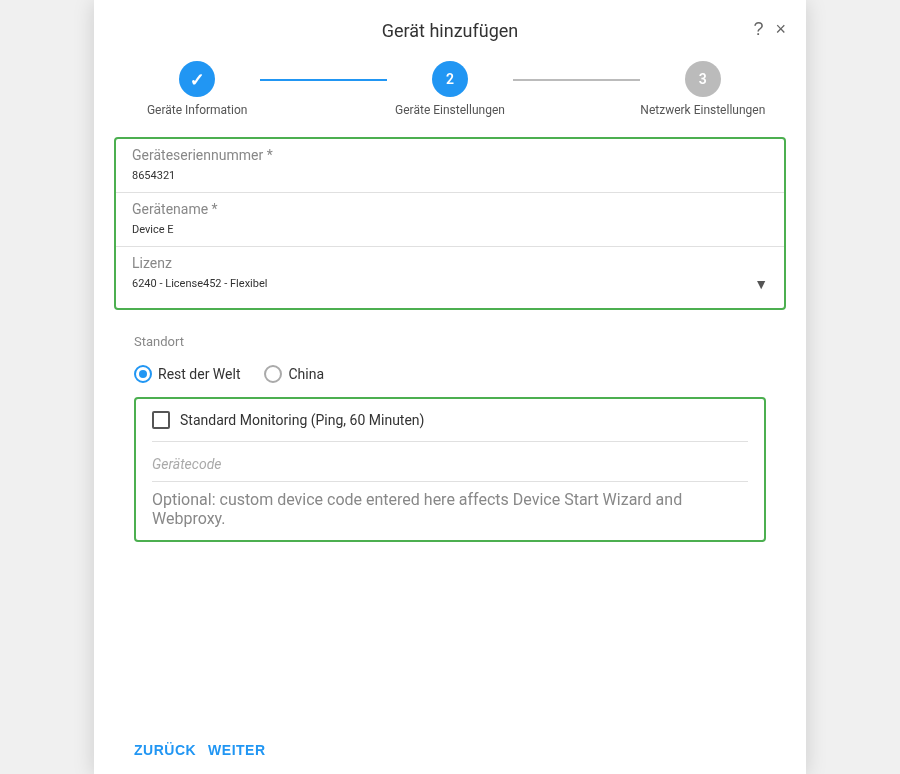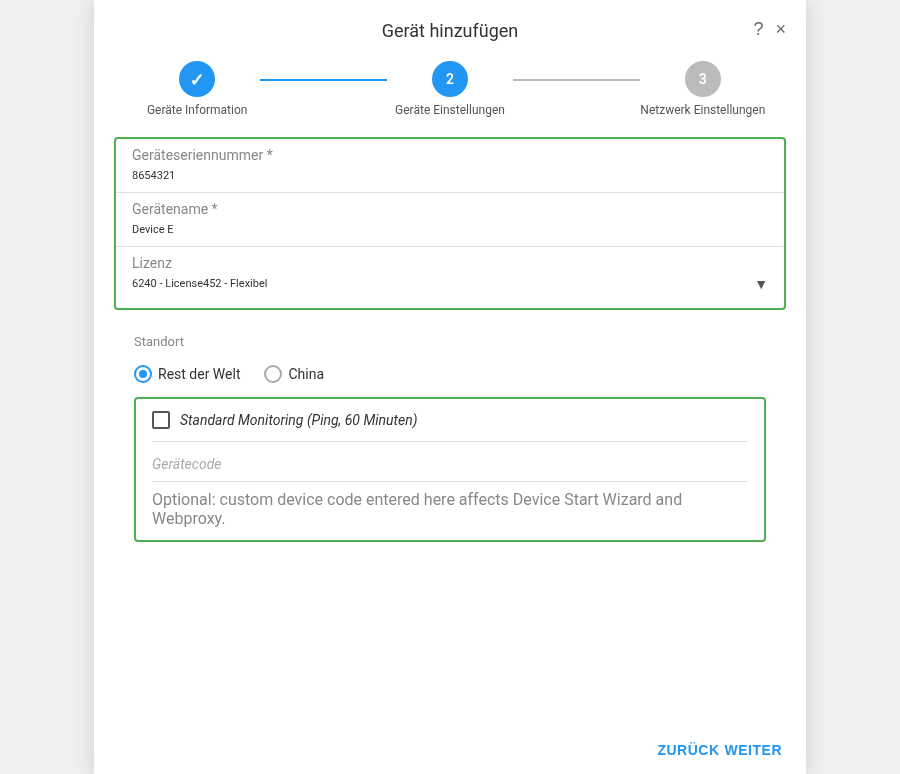--- a/index.html
+++ b/index.html
@@ -192,21 +192,20 @@
       border-radius: 4px;
       padding: 12px 16px 0;
       margin: 0 20px;
     }
     .monitoring-header {
       display: flex;
       align-items: center;
       gap: 10px;
       padding-bottom: 12px;
       border-bottom: 1px solid #e0e0e0;
-      font-style: italic;
     }
     .checkbox {
       width: 18px;
       height: 18px;
       border: 2px solid #555;
       border-radius: 2px;
       background: #fff;
       flex-shrink: 0;
     }
     .monitoring-label {
@@ -228,22 +227,21 @@
       color: #888;
     }
     
     .modal-footer {
       position: absolute;
       bottom: 0;
       right: 0;
       left: 16px;
       padding: 16px 24px;
       display: flex;
-      justify-content: flex-end;
-      gap: 5px;
+      gap: 12px;
     }
     .footer-btn {
       font-size: 14px;
       font-weight: 600;
       color: #2196F3;
       background: none;
       border: none;
       cursor: pointer;
       letter-spacing: 0.5px;
     }

